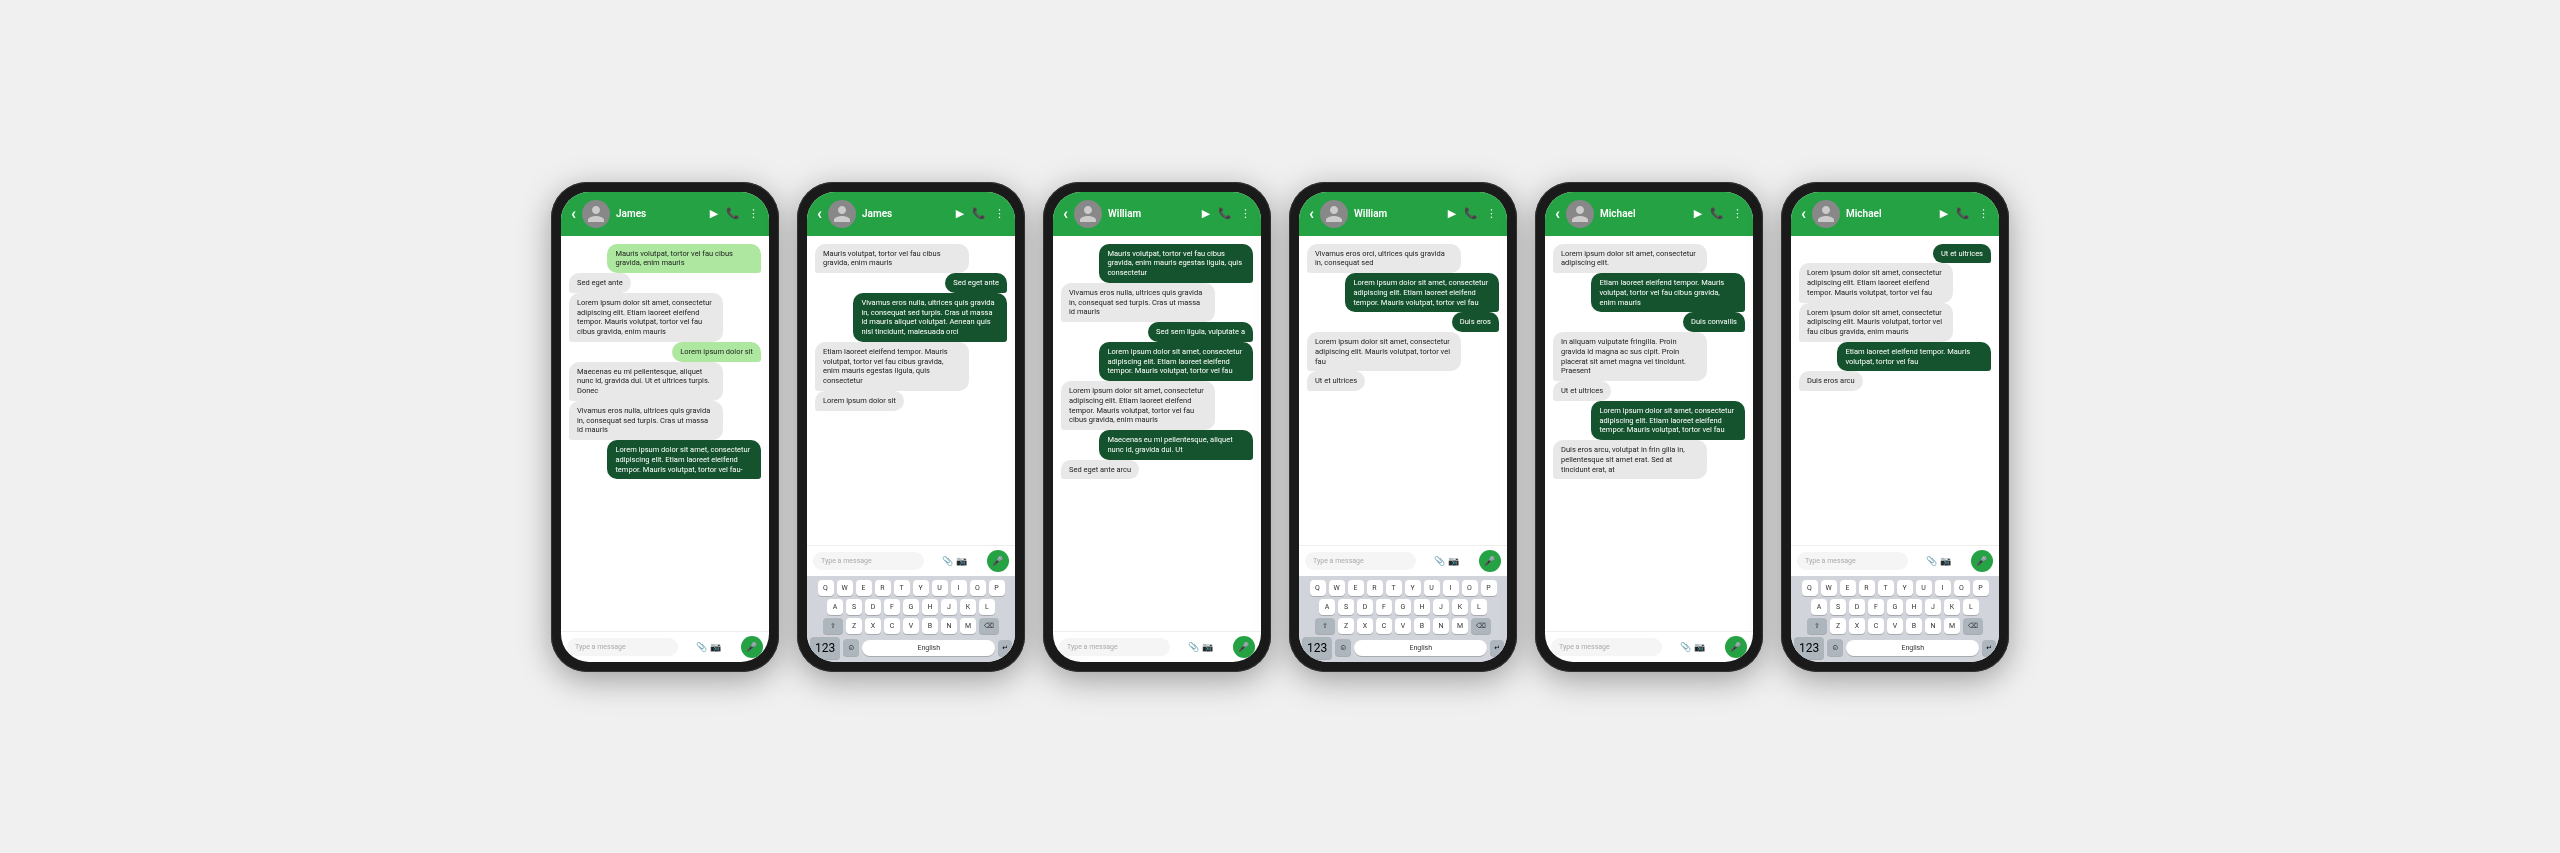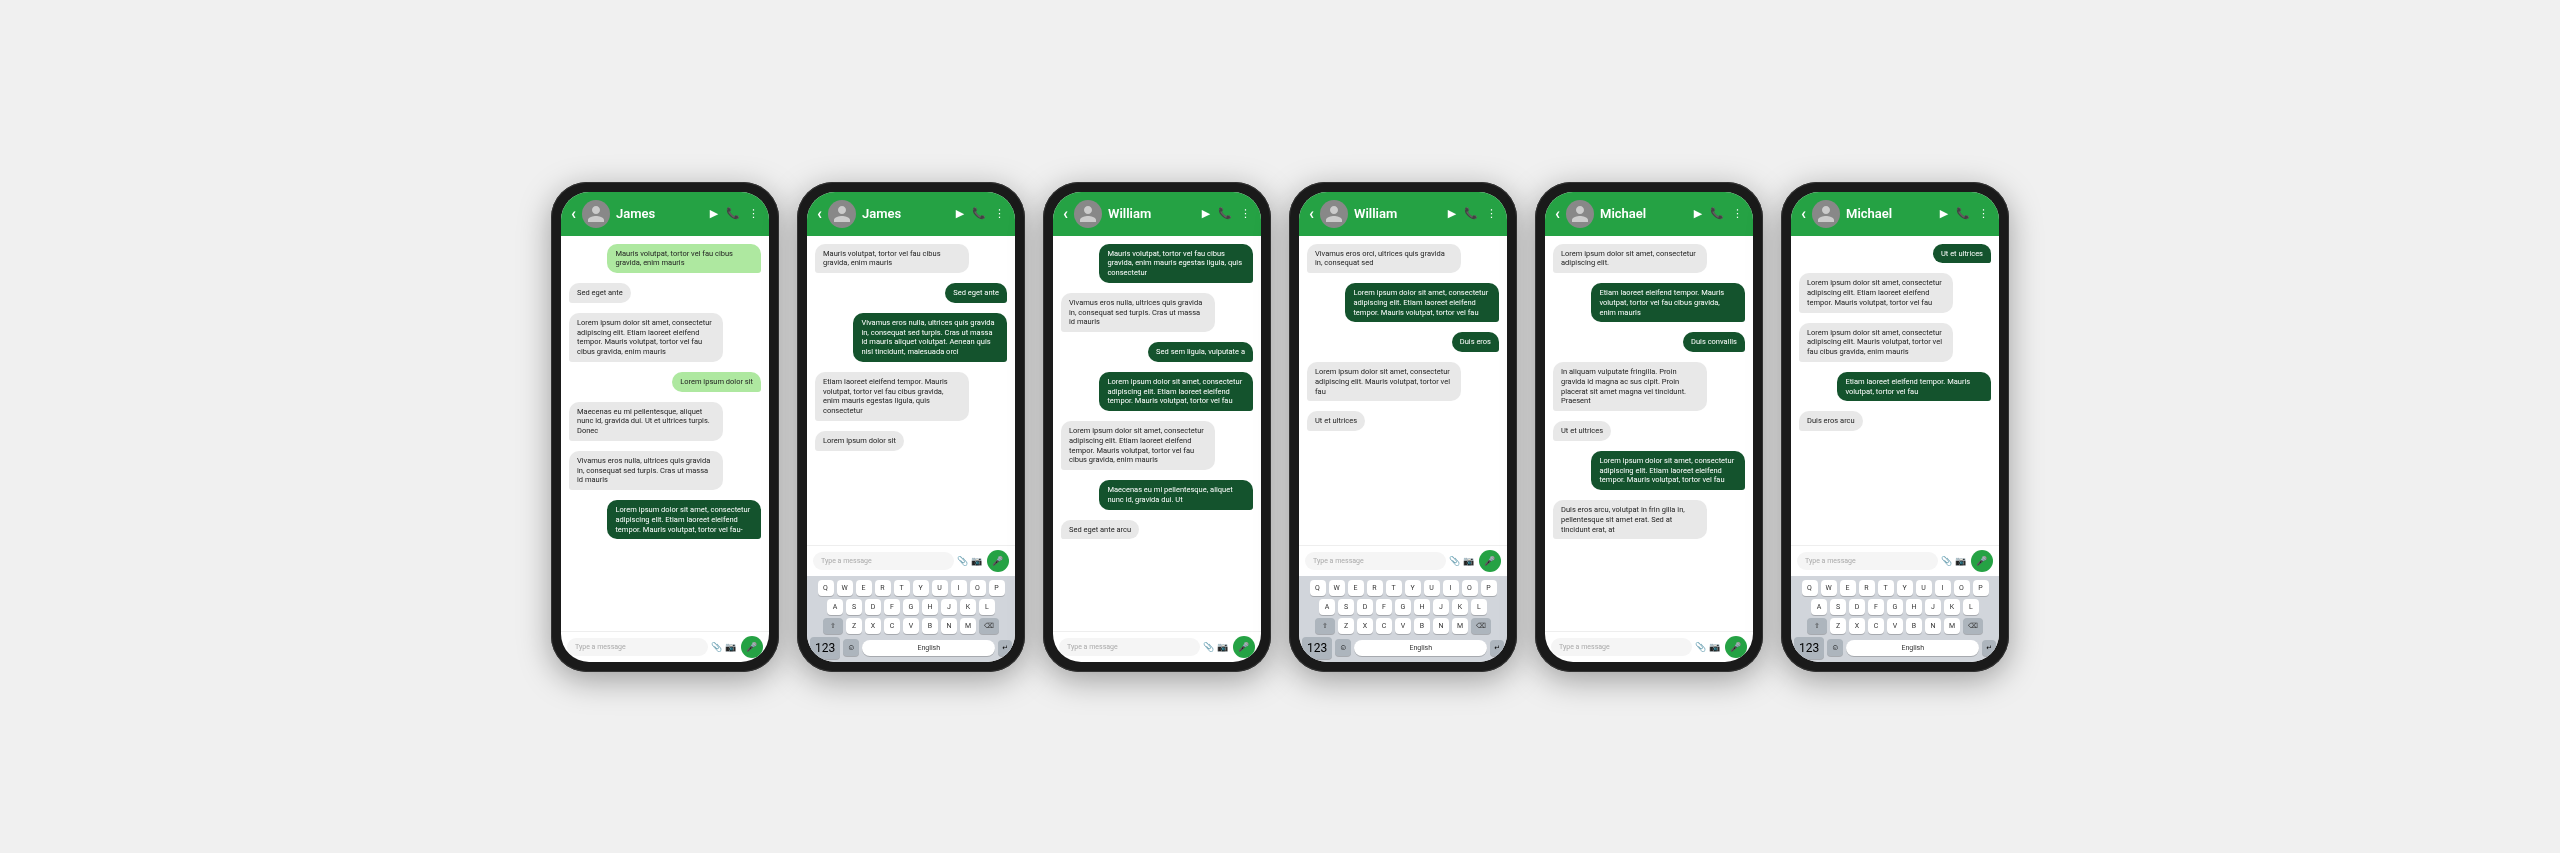--- a/index.html
+++ b/index.html
@@ -62,41 +62,41 @@
       overflow: hidden;
       flex-shrink: 0;
     }
     .avatar-svg {
       width: 20px;
       height: 20px;
       fill: #ccc;
     }
     .contact-name {
       color: #fff;
-      font-size: 13px;
+      font-size: 10px;
       font-weight: 600;
       flex: 1;
     }
     .header-icons {
       display: flex;
       gap: 8px;
       align-items: center;
     }
     .header-icon {
       color: #fff;
       font-size: 11px;
     }
     
     .messages-area {
       flex: 1;
       overflow: hidden;
       padding: 8px 8px 4px 8px;
       display: flex;
       flex-direction: column;
-      gap: 10px;
+      gap: 0;
       background: #fff;
     }
     .msg-bubble {
       max-width: 80%;
       padding: 5px 8px;
       border-radius: 10px;
       font-size: 7.5px;
       line-height: 1.3;
       color: #222;
     }
@@ -115,21 +115,21 @@
       color: #fff;
       align-self: flex-end;
       border-bottom-right-radius: 3px;
     }
     
     .input-area {
       flex-shrink: 0;
       padding: 4px 6px;
       display: flex;
       align-items: center;
-      gap: 4px;
+      gap: 19px;
       border-top: 1px solid #eee;
       margin-top: 42px;
     }
     .type-input {
       flex: 1;
       background: #f5f5f5;
       border-radius: 20px;
       padding: 5px 8px;
       font-size: 7px;
       color: #aaa;

